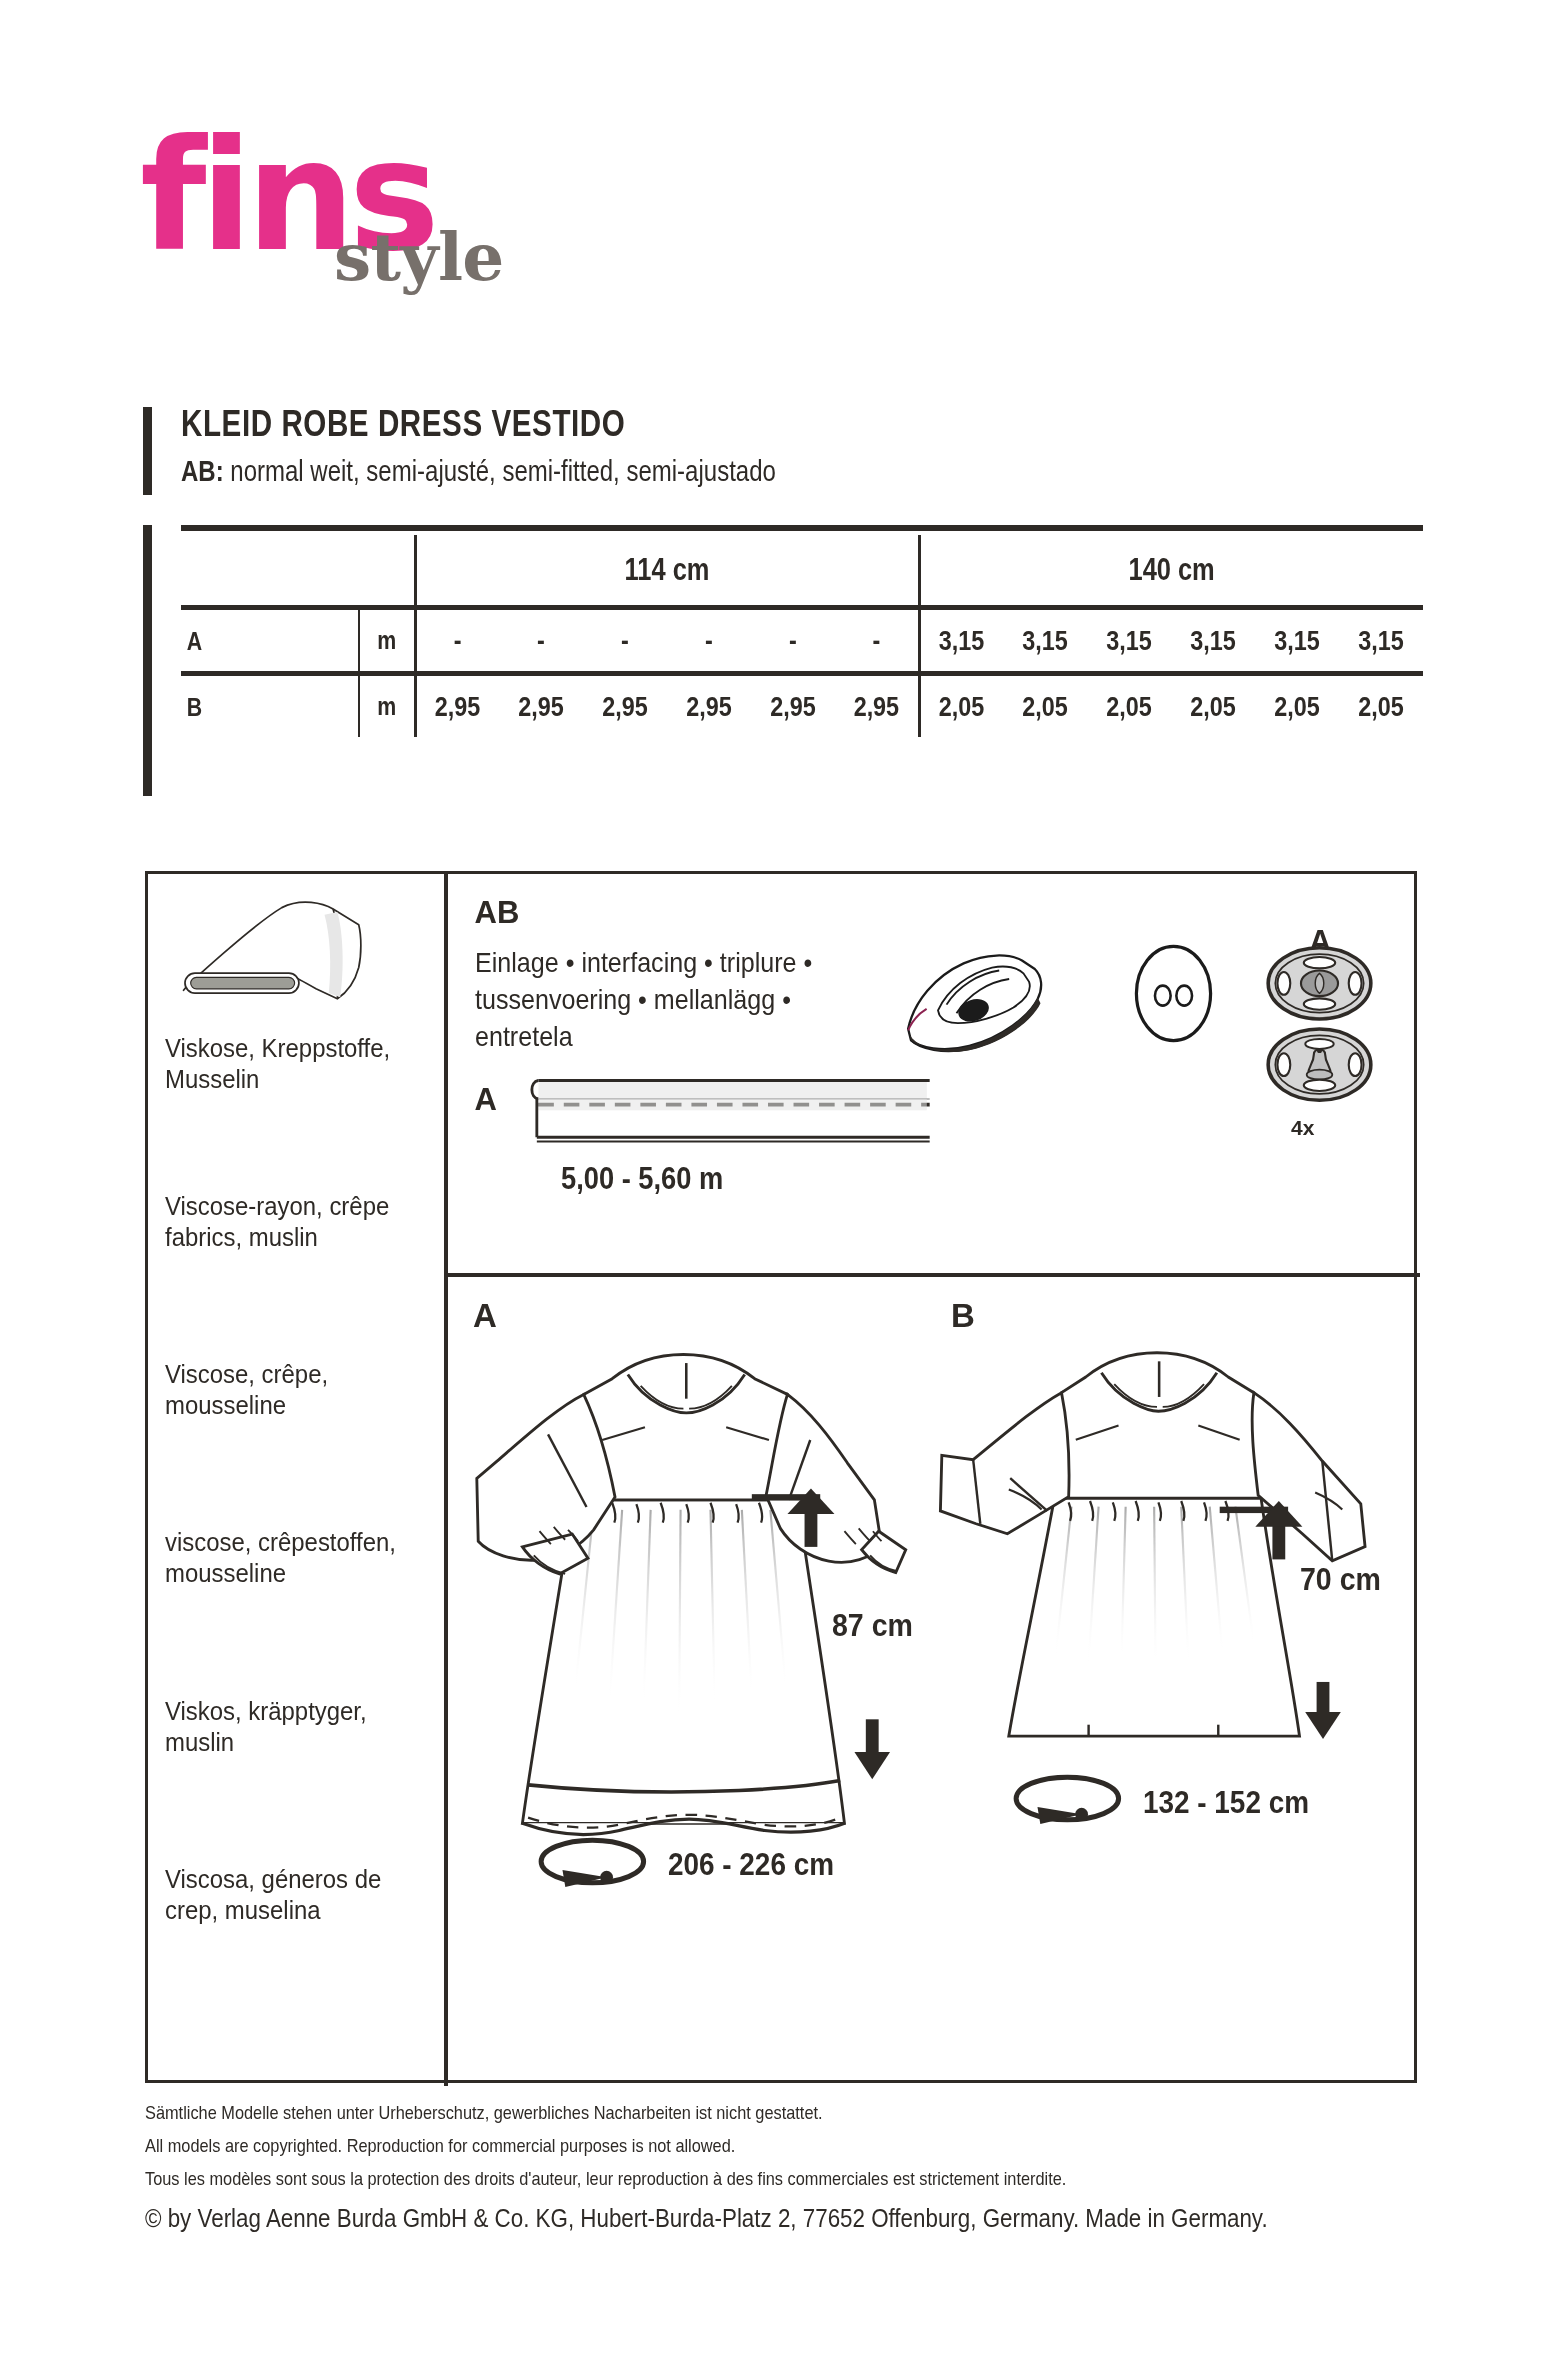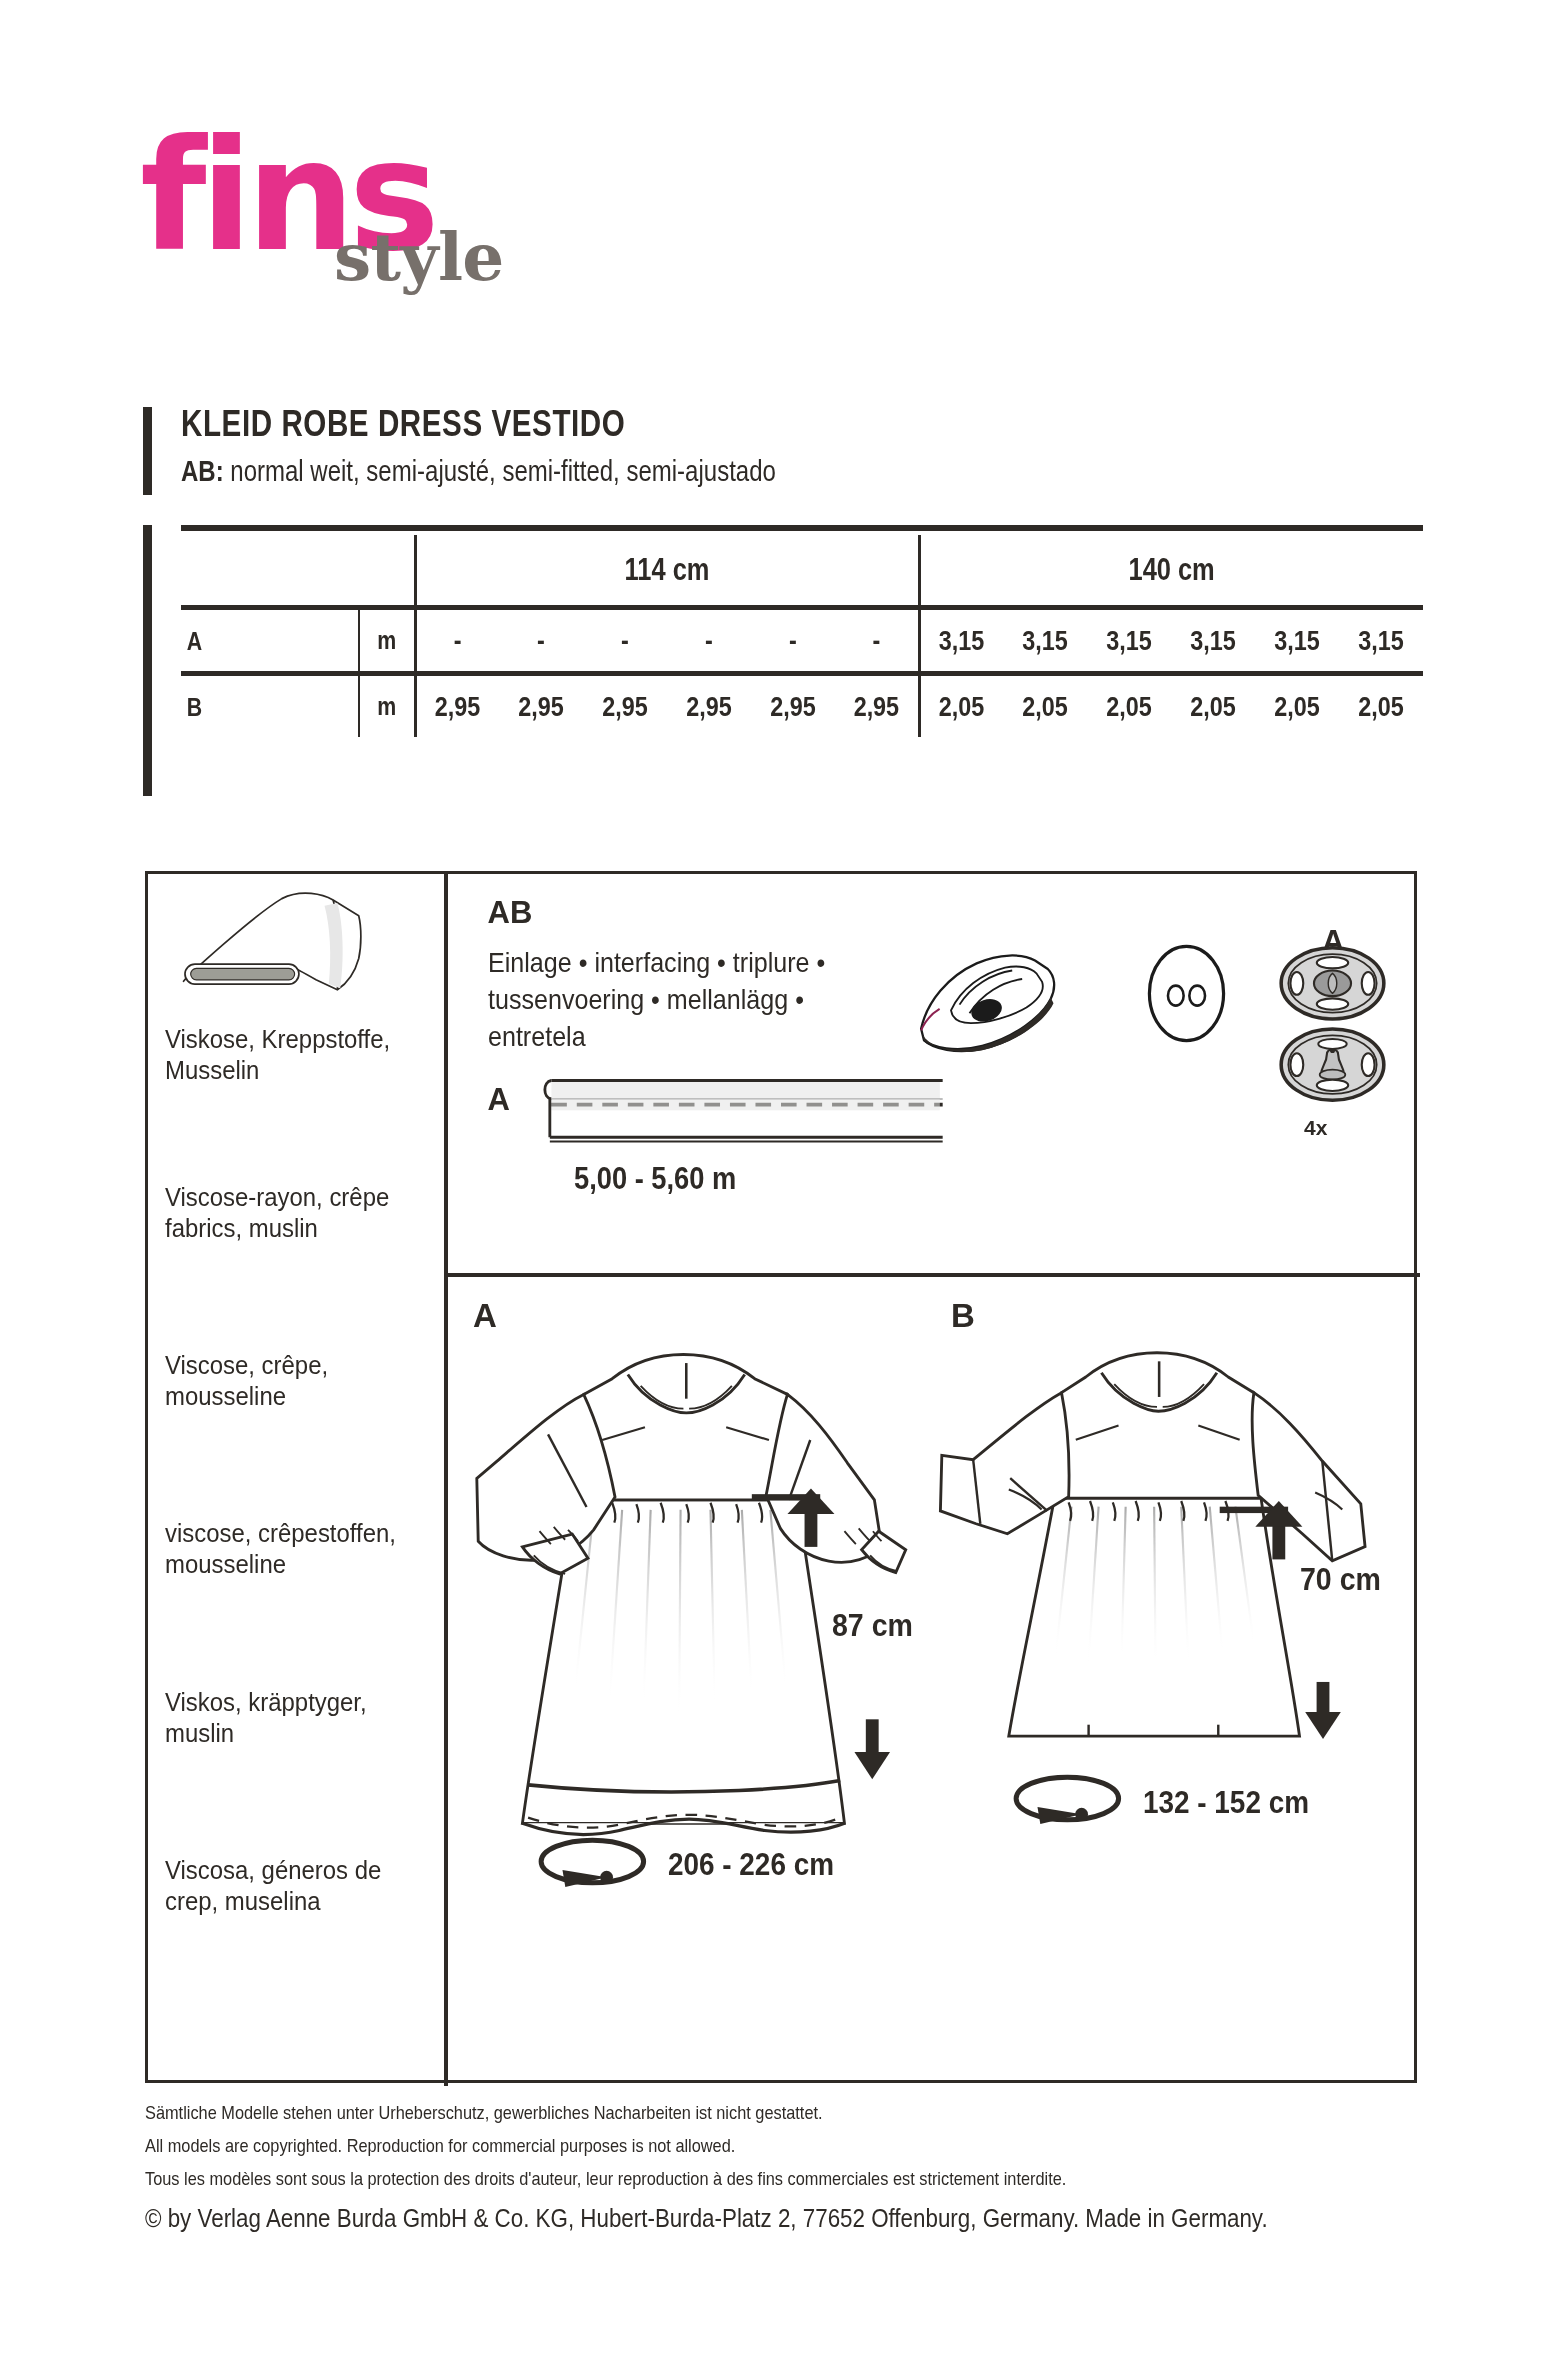--- a/index.html
+++ b/index.html
@@ -76,30 +76,30 @@
 
   
   #frame{
     position:absolute;left:145px;top:871px;width:1272px;height:1212px;
     border:3.6px solid #2e2a26;box-sizing:border-box;background:#fff;
   }
   #vdiv{position:absolute;left:296px;top:0;width:3.6px;height:1212px;background:#2e2a26;}
   #hdiv{position:absolute;left:296px;top:399px;width:976px;height:3.6px;background:#2e2a26;}
 
   
-  .fabcol{position:absolute;left:0;top:0;width:272px;height:1212px;}
+  .fabcol{position:absolute;left:0;top:9px;width:272px;height:1212px;}
   .fabcol .bolt{position:absolute;left:27px;top:15.7px;width:235px;height:107px;}
   .fabtext{
     position:absolute;left:17px;width:271px;
     font-size:26px;line-height:31px;color:#2e2a26;
     transform:scaleX(0.92);transform-origin:left top;
   }
 
   
-  .notions{position:absolute;left:311px;top:0;width:972px;height:399px;}
+  .notions{position:absolute;left:298px;top:0;width:972px;height:399px;}
   .notions .ab{
     position:absolute;left:28.5px;top:21.4px;font-size:31px;font-weight:700;
   }
   .notions .ifl{
     position:absolute;left:28.5px;top:70px;width:399px;
     font-size:28.5px;line-height:37px;
     transform:scaleX(0.88);transform-origin:left top;
   }
   .notions .iron{position:absolute;left:449px;top:68px;width:207px;height:121px;}
   .notions .button{position:absolute;left:681px;top:66px;width:93px;height:107px;}

